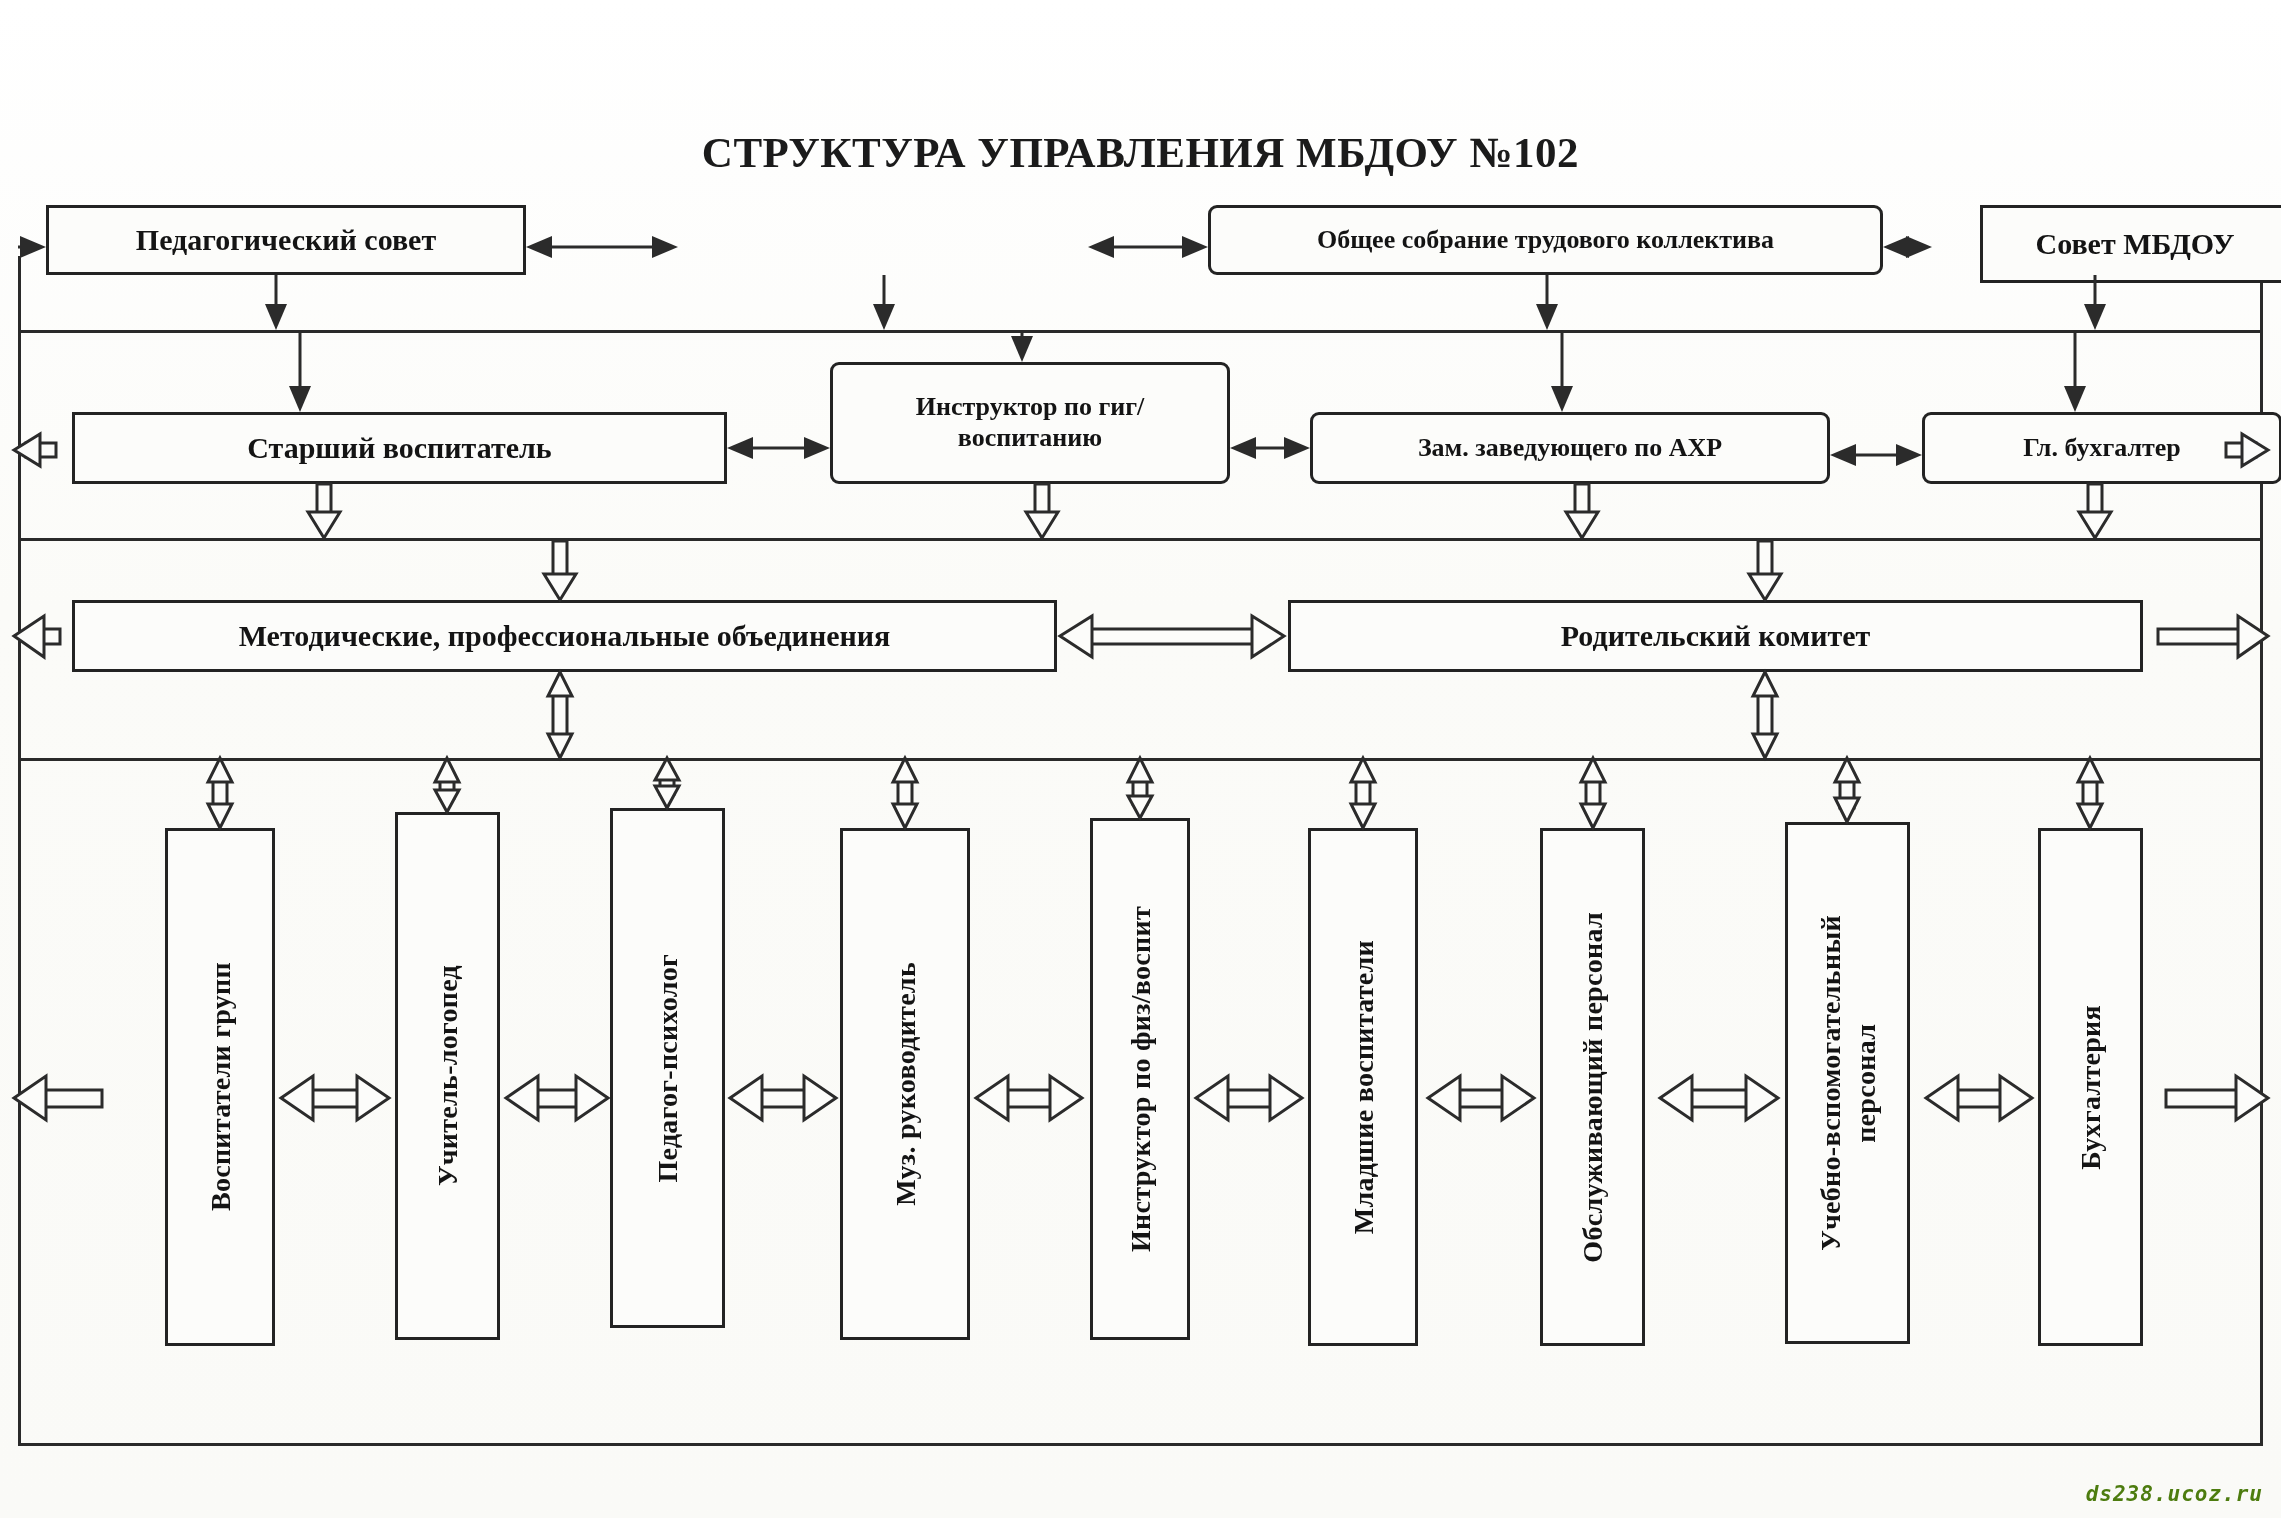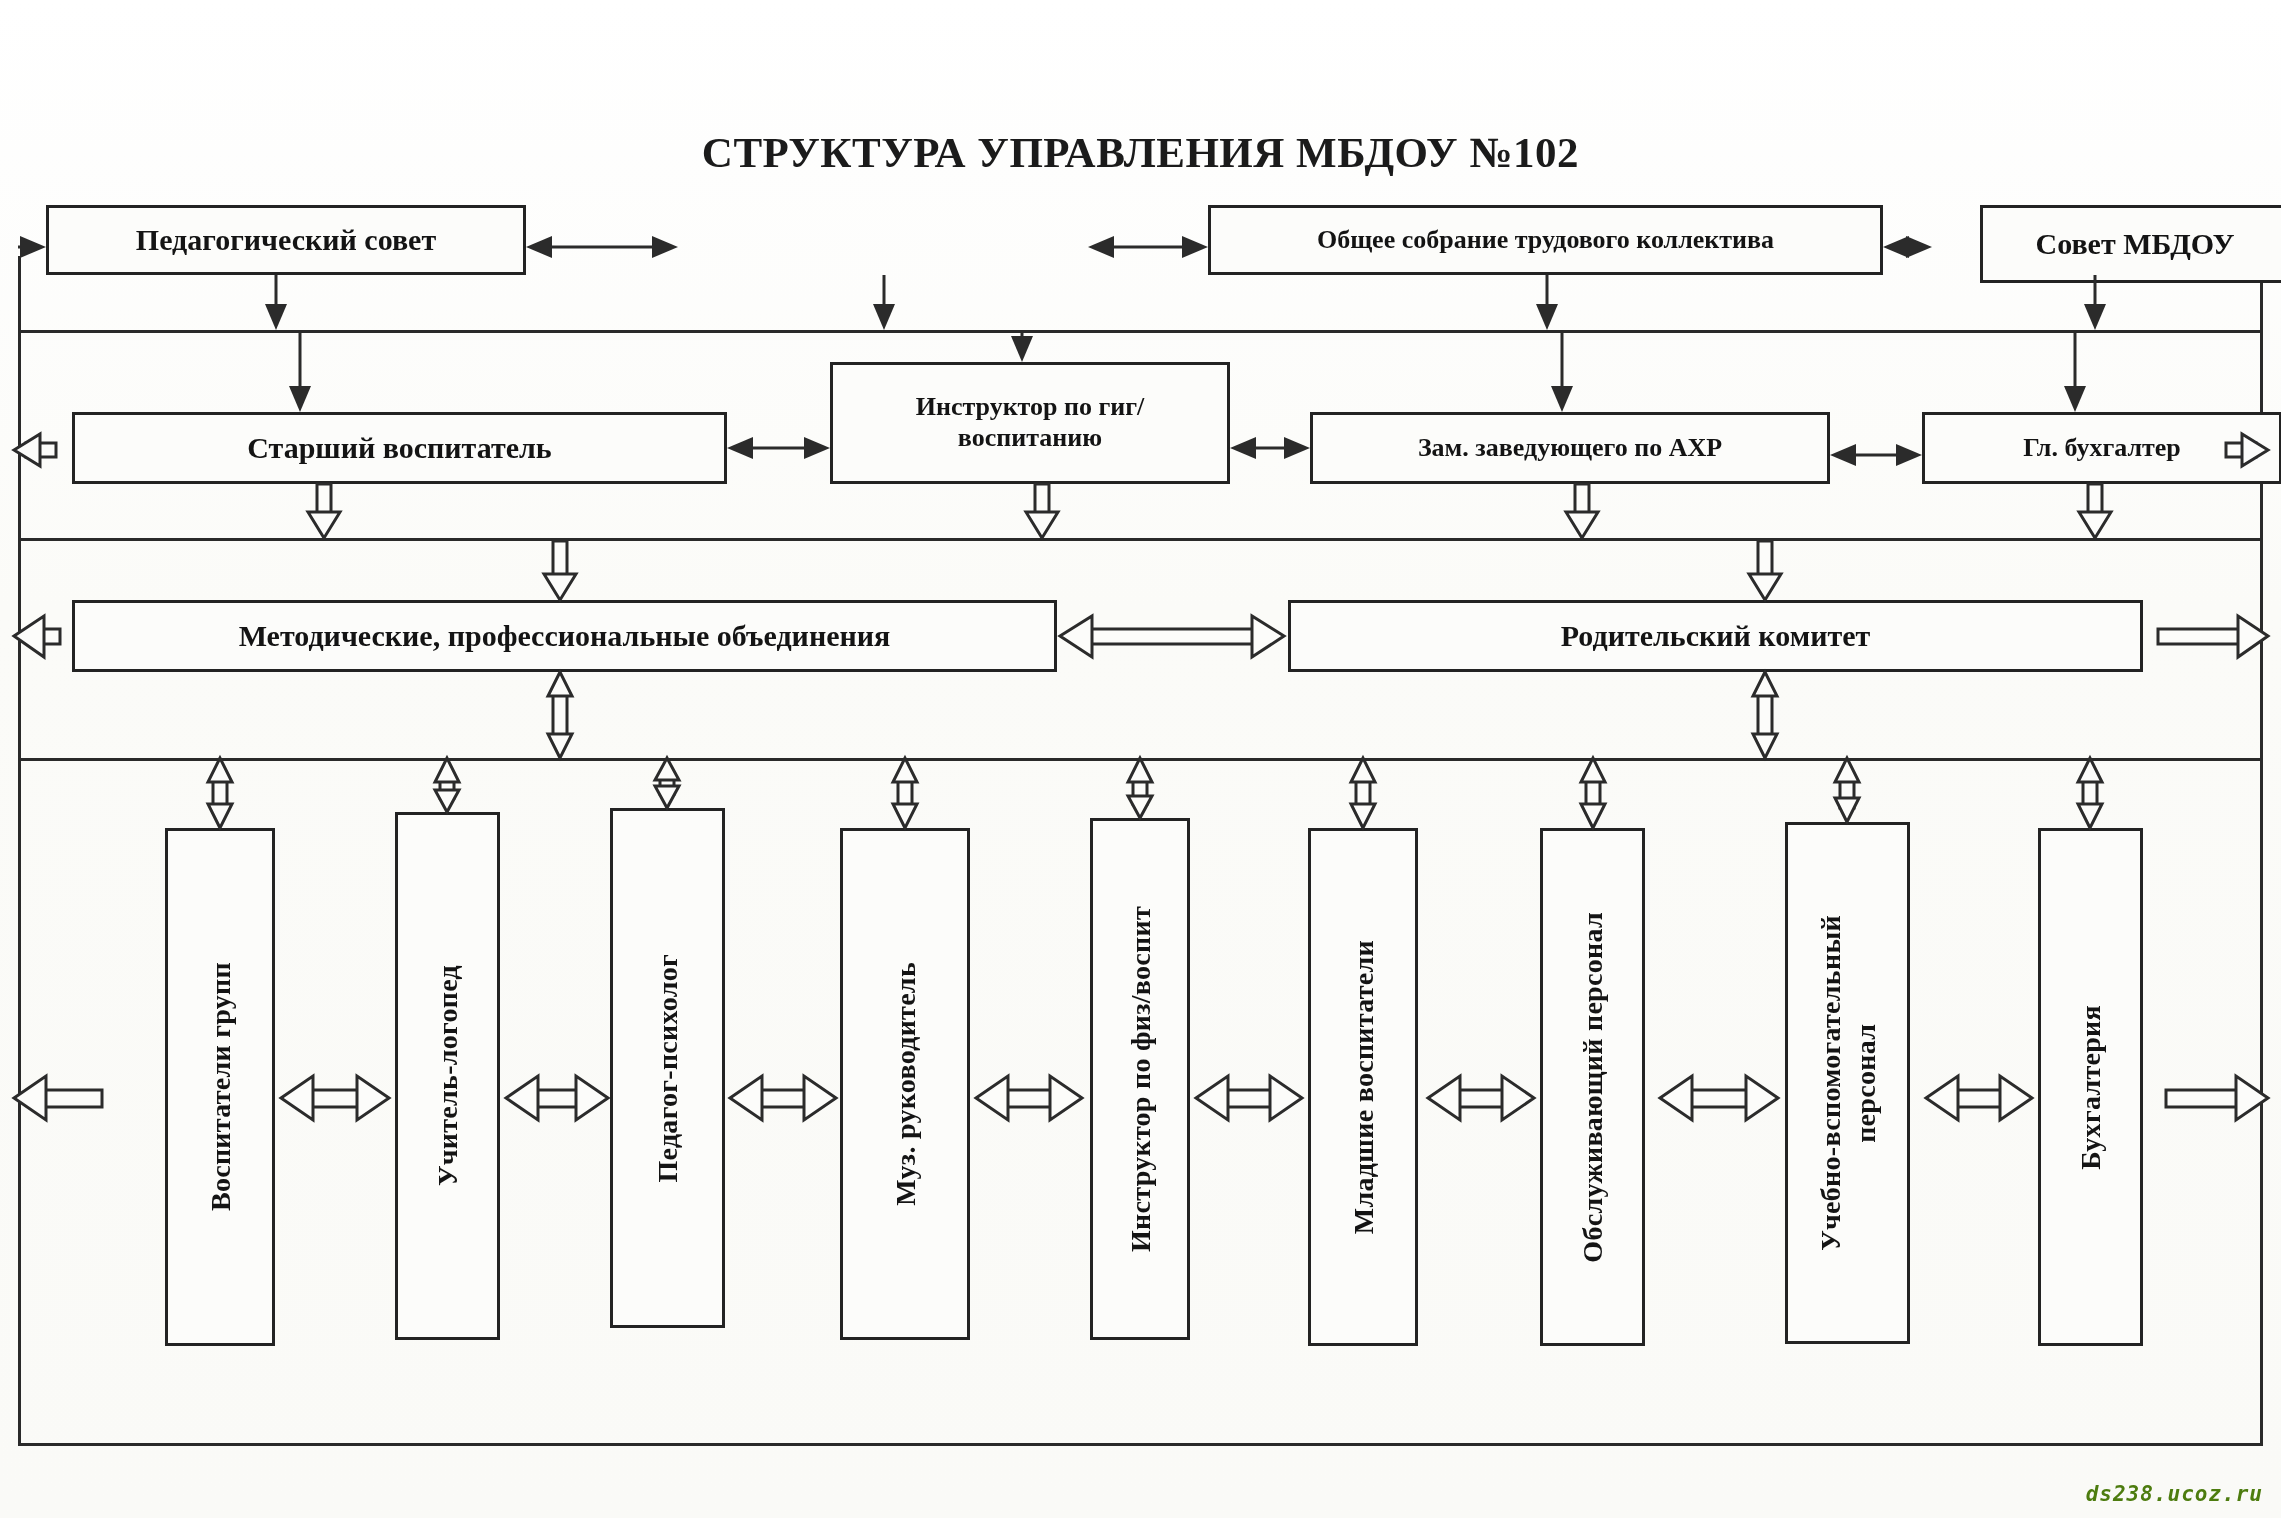--- a/index.html
+++ b/index.html
@@ -51,21 +51,21 @@
     display: flex;
     align-items: center;
     justify-content: center;
     text-align: center;
     color: #141414;
     font-family: "Liberation Serif", serif;
     font-weight: bold;
     line-height: 1.18;
   }
   .box.h { font-size: 30px; padding: 0 12px; }
-  .box.h.small { font-size: 26px; }
+  .box.h.small { font-size: 26px; border-radius: 9px; }
 
   .vbox {
     position: absolute;
     border: 3px solid #232323;
     background: #fcfcfa;
     box-sizing: border-box;
     display: flex;
     align-items: center;
     justify-content: center;
   }

